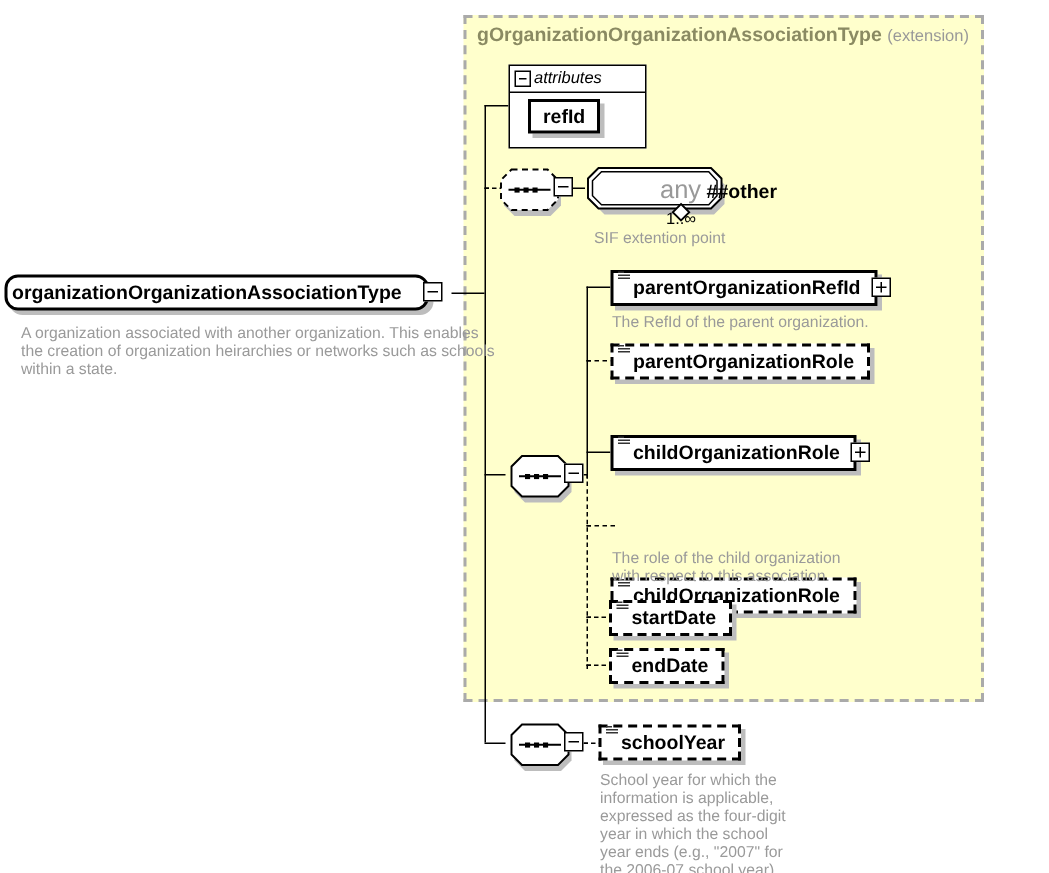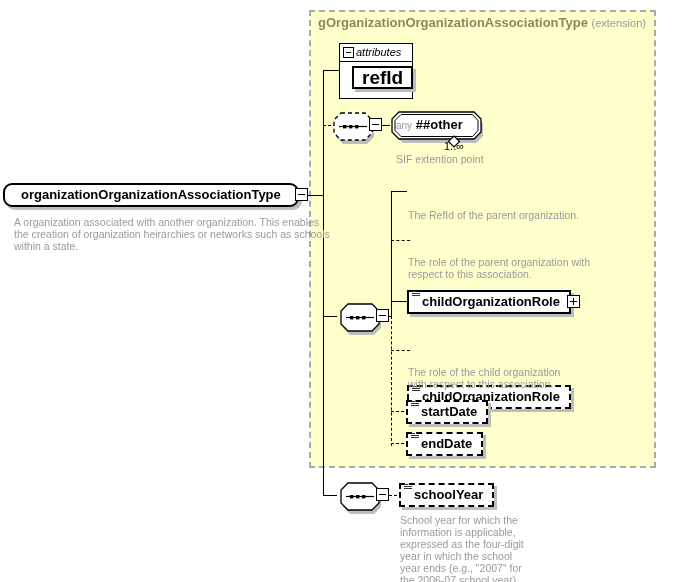--- a/index.html
+++ b/index.html
@@ -21,46 +21,46 @@
   
   .el{
     position:absolute;background:#fff;border:2px solid #000;box-sizing:border-box;
     font-size:13px;font-weight:bold;line-height:16px;padding:2px 9px 2px 13px;
     white-space:nowrap;box-shadow:3px 3px 0 #bdbdbd;
   }
   .el.opt{border-style:dashed;}
   .root-el{
     position:absolute;left:3px;top:183px;background:#fff;border:2px solid #000;border-radius:9px;
     box-sizing:border-box;font-size:13px;font-weight:bold;line-height:16px;
-    padding:2px 16px 2px 16px;white-space:nowrap;box-shadow:3px 3px 0 #bdbdbd;
+    padding:2px 16px 2px 3px;white-space:nowrap;box-shadow:3px 3px 0 #bdbdbd;
   }
   
   .doclines{position:absolute;left:3px;top:-1px;width:9px;}
   .doclines i{display:block;height:1px;background:#333;margin-bottom:1px;width:8px;}
   .doclines i:first-child{width:4px;}
   
   .toggle{
     position:absolute;width:13px;height:13px;background:#fff;border:1px solid #000;
     box-sizing:border-box;
   }
   .toggle::after{content:"";position:absolute;left:2px;right:2px;top:5px;border-top:1px solid #000;}
   .toggle.plus::before{content:"";position:absolute;top:2px;bottom:2px;left:5px;border-left:1px solid #000;}
   .attach-right{left:100%;top:50%;margin-top:-7px;margin-left:-2px;}
   
-  .attr-outer{position:absolute;left:339px;top:43px;width:74px;height:56px;background:#fff;border:1px solid #000;box-sizing:border-box;}
+  .attr-outer{position:absolute;left:339px;top:43px;width:92px;height:56px;background:#fff;border:1px solid #000;box-sizing:border-box;}
   .attr-tab{position:absolute;left:0;top:0;right:0;height:18px;border-bottom:1px solid #000;font-size:11px;font-style:italic;line-height:17px;padding-left:16px;box-sizing:border-box;}
   .attr-minus{left:3px;top:3px;width:11px;height:11px;}
   .attr-minus::after{top:4px;}
-  .refid-box{position:absolute;left:12px;top:22px;background:#fff;border:2px solid #000;font-size:19px;font-weight:bold;line-height:15px;padding:2px 8px;box-shadow:3px 3px 0 #bdbdbd;white-space:nowrap;}
+  .refid-box{position:absolute;left:12px;top:22px;background:#fff;border:2px solid #000;font-size:13px;font-weight:bold;line-height:15px;padding:2px 8px;box-shadow:3px 3px 0 #bdbdbd;white-space:nowrap;}
   
   .note{position:absolute;font-size:10.5px;line-height:12px;color:#9a9a9a;white-space:pre-line;}
   .occur{position:absolute;font-size:11px;color:#000;}
   
   .any-text{position:absolute;left:396px;top:117px;font-size:13px;white-space:nowrap;}
-  .any-prefix{color:#999999;font-size:10px;}
+  .any-prefix{color:#999999;font-size:17px;margin-left:44px;}
   .any-label{font-weight:bold;color:#000;}
   svg{position:absolute;overflow:visible;}
 </style>
 </head>
 <body>
 
 <div id="stage">
 
   <div class="ext-box"></div>
   <div class="ext-title">
@@ -129,24 +129,39 @@
   <svg width="54" height="34" style="left:337px;top:302px;">
     <polygon points="11,4 35,4 42,11 42,24 35,31 11,31 4,24 4,11" fill="#bdbdbd" stroke="none" transform="translate(2,2)"></polygon>
     <polygon points="11,2 35,2 42,9 42,22 35,29 11,29 4,22 4,9" fill="#ffffff" stroke="#000" stroke-width="1.3"></polygon>
     <line x1="9" y1="15.5" x2="37" y2="15.5" stroke="#000" stroke-width="1.2"></line>
     <rect x="13" y="14" width="3.4" height="3.4" fill="#000"></rect>
     <rect x="19" y="14" width="3.4" height="3.4" fill="#000"></rect>
     <rect x="25" y="14" width="3.4" height="3.4" fill="#000"></rect>
   </svg>
   <span class="toggle" style="left:376px;top:309px;"></span>
 
+  <div class="el" style="left:407px;top:180px;">
+    <span class="doclines">
+        <i></i>
+        <i></i>
+        <i></i>
+      </span>
+    <span>parentOrganizationRefId</span>
+    <span class="toggle plus attach-right"></span>
+  </div>
   <div class="note" style="left:408px;top:209px;">The RefId of the parent organization.</div>
 
-  <div class="note" style="left:408px;top:256px;">The role of the parent organization with
-respect to this association.</div>
+  <div class="el opt" style="left:407px;top:229px;">
+    <span class="doclines">
+        <i></i>
+        <i></i>
+        <i></i>
+      </span>
+    <span>parentOrganizationRole</span>
+  </div>
 
   <div class="el" style="left:407px;top:290px;">
     <span class="doclines">
         <i></i>
         <i></i>
         <i></i>
       </span>
     <span>childOrganizationRole</span>
     <span class="toggle plus attach-right"></span>
   </div>

